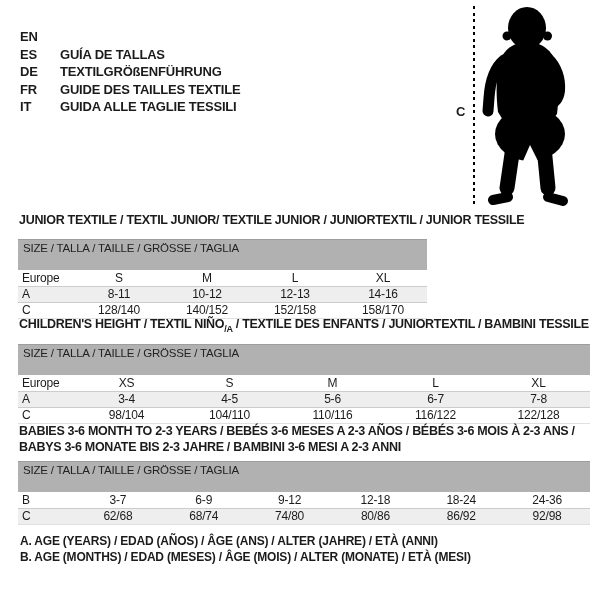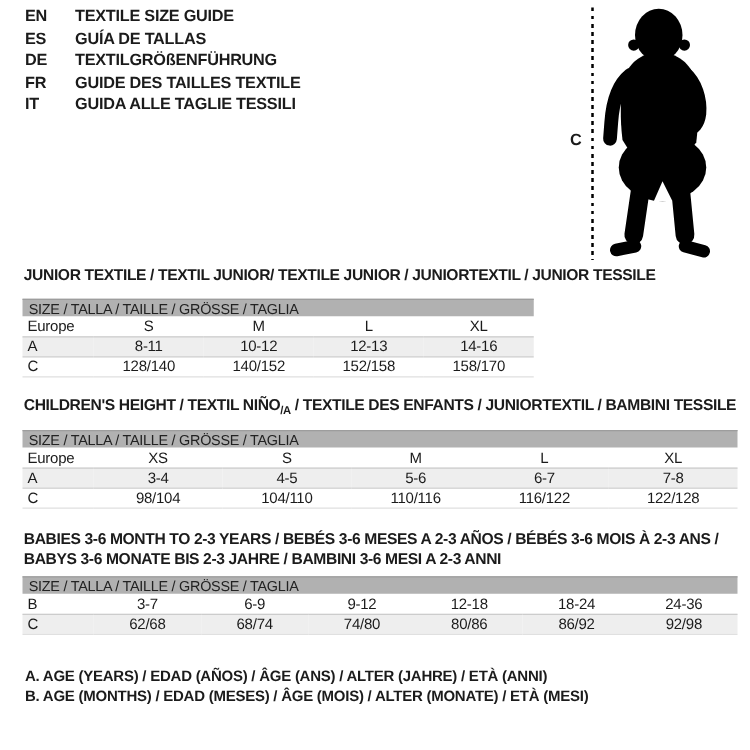--- a/index.html
+++ b/index.html
@@ -12,21 +12,21 @@
   html, body { background: #fff; }
   body { font-family: "Liberation Sans", "DejaVu Sans", sans-serif; color: var(--text); }
   .page {
     position: relative;
     width: 600px;
     height: 600px;
     background: #fff;
     overflow: hidden;
   }
   
-  .lang-list { position: absolute; left: 20px; top: 4px; }
+  .lang-list { position: absolute; left: 20px; top: 28px; }
   .lang-row { display: flex; line-height: 17.5px; }
   .lang-code {
     width: 40px; font-weight: bold; font-size: 13px; letter-spacing: -0.2px;
   }
   .lang-label { font-weight: bold; font-size: 13px; letter-spacing: -0.2px; }
   
   .figure { position: absolute; left: 452px; top: 2px; width: 148px; height: 208px; }
   .dash-line {
     position: absolute; left: 21px; top: 4px; width: 2px; height: 202px;
     background: repeating-linear-gradient(to bottom, #000 0 3px, transparent 3px 6.5px);
@@ -40,21 +40,21 @@
   .table-title {
     position: absolute; left: 19px;
     font-weight: bold; font-size: 12.5px; letter-spacing: -0.3px;
     line-height: 15.5px; white-space: nowrap;
   }
   .table-title .sub { vertical-align: sub; font-size: 9px; }
   .size-table { position: absolute; left: 18px; }
   .band {
     background: var(--band);
     font-size: 11.5px; color: #222;
-    height: 14px; line-height: 17px;
+    height: 31px; line-height: 17px;
     padding-left: 5px; letter-spacing: -0.2px;
     border-top: 1px solid #9d9d9d;
   }
   table { border-collapse: collapse; table-layout: fixed; width: 100%; }
   col.label-col { width: 57px; }
   td {
     font-size: 12px; height: 16px; text-align: center;
     letter-spacing: -0.2px; border-bottom: 1px solid var(--row-border);
     white-space: nowrap;
   }
@@ -69,21 +69,20 @@
   }
 </style>
 </head>
 <body>
 
 <div class="page">
 
   <div class="lang-list">
     <div class="lang-row">
       <span class="lang-code">EN</span>
-      <span class="lang-label">TEXTILE SIZE GUIDE</span>
     </div>
     <div class="lang-row">
       <span class="lang-code">ES</span>
       <span class="lang-label">GUÍA DE TALLAS</span>
     </div>
     <div class="lang-row">
       <span class="lang-code">DE</span>
       <span class="lang-label">TEXTILGRÖßENFÜHRUNG</span>
     </div>
     <div class="lang-row">

